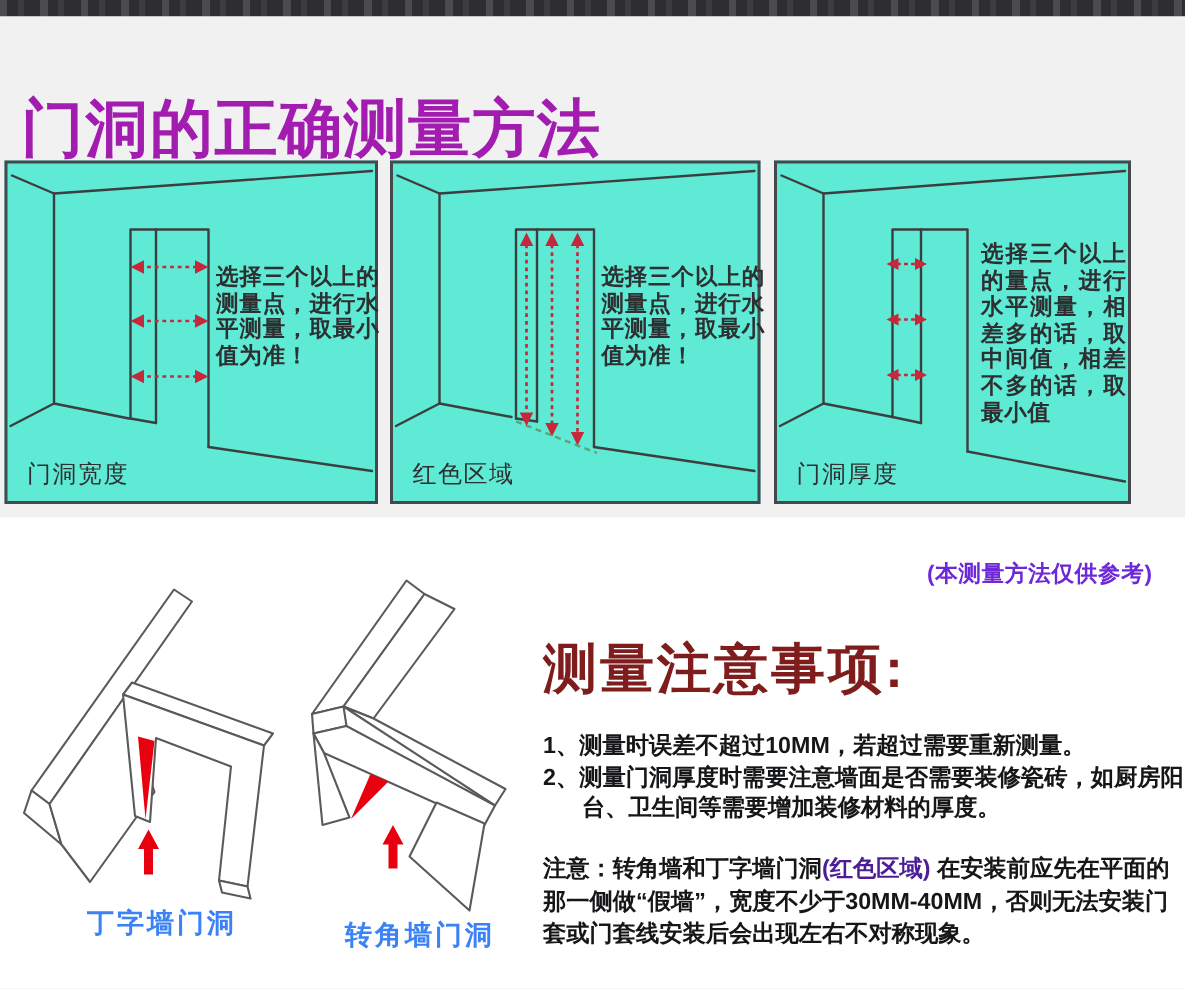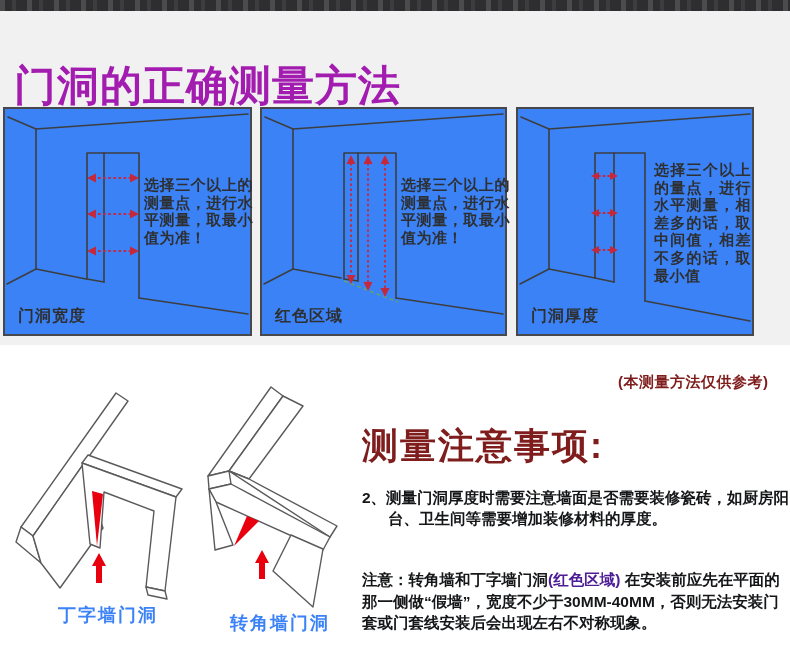--- a/index.html
+++ b/index.html
@@ -19,41 +19,41 @@
   .upper-bg{
     position:absolute;left:0;top:11px;width:790px;height:334px;
     background:#f1f1f2;
   }
   .main-title{
     position:absolute;left:14px;top:33px;
     font-size:42px;line-height:50px;font-weight:900;color:#a21caf;
     letter-spacing:1px;white-space:nowrap;
   }
   .panel{
-    position:absolute;top:107px;height:229px;background:#3b82f6;
+    position:absolute;top:107px;height:229px;background:#5eead4;
     border:2px solid #46484c;box-sizing:border-box;
   }
   .panel svg{position:absolute;left:0;top:0;}
   .p1{left:3px;width:249px;}
   .p2{left:260px;width:247px;}
   .p3{left:516px;width:238px;}
   .instr{
     position:absolute;color:#2e2f31;font-weight:700;
     font-size:15px;line-height:17.6px;letter-spacing:.5px;
     text-align:justify;
   }
   .instr.a{left:139px;top:67px;width:109px;}
   .instr.b{left:136px;top:52px;width:97px;}
   .panel-label{
     position:absolute;left:13px;bottom:7px;
-    font-size:16px;font-weight:700;color:#2e2f31;letter-spacing:1px;
+    font-size:16px;font-weight:400;color:#2e2f31;letter-spacing:1px;
   }
   .ref-note{
     position:absolute;left:618px;top:373px;
-    font-size:15px;font-weight:700;color:#7f1d1d;letter-spacing:.5px;
+    font-size:15px;font-weight:700;color:#6d28d9;letter-spacing:.5px;
     white-space:nowrap;
   }
   .diag{position:absolute;}
   .diag-label{
     position:absolute;font-size:18px;font-weight:700;color:#3b82f6;
     letter-spacing:2px;white-space:nowrap;
   }
   .t-label{left:58px;top:603px;}
   .c-label{left:230px;top:611px;}
   .notes-title{
@@ -193,15 +193,16 @@
   <polygon class="wallpoly" points="6,104 28,99 127,152 120,165 13,117"></polygon>
   <polygon class="wallpoly" points="6,104 13,117 30,160 12,165"></polygon>
   <polygon class="wallpoly" points="88,150 120,164 110,222 70,186"></polygon>
   <polygon class="redfill" points="44,131 56,136 31,161"></polygon>
   <polygon class="redfill" points="59,165 66,178 62,178 62,194 56,194 56,178 52,178"></polygon>
 </svg>
 <div class="diag-label c-label">转角墙门洞</div>
 
 <div class="notes-title">测量注意事项:</div>
 <div class="notes-list">
+  <div class="item">1、测量时误差不超过10MM，若超过需要重新测量。</div>
   <div class="item">2、测量门洞厚度时需要注意墙面是否需要装修瓷砖，如厨房阳台、卫生间等需要增加装修材料的厚度。</div>
 </div>
 <div class="warning"><span>注意：转角墙和丁字墙门洞</span><span class="red">(红色区域)</span><span> 在安装前应先在平面的那一侧做“假墙”，宽度不少于30MM-40MM，否则无法安装门套或门套线安装后会出现左右不对称现象。</span></div>
 
 </body></html>

